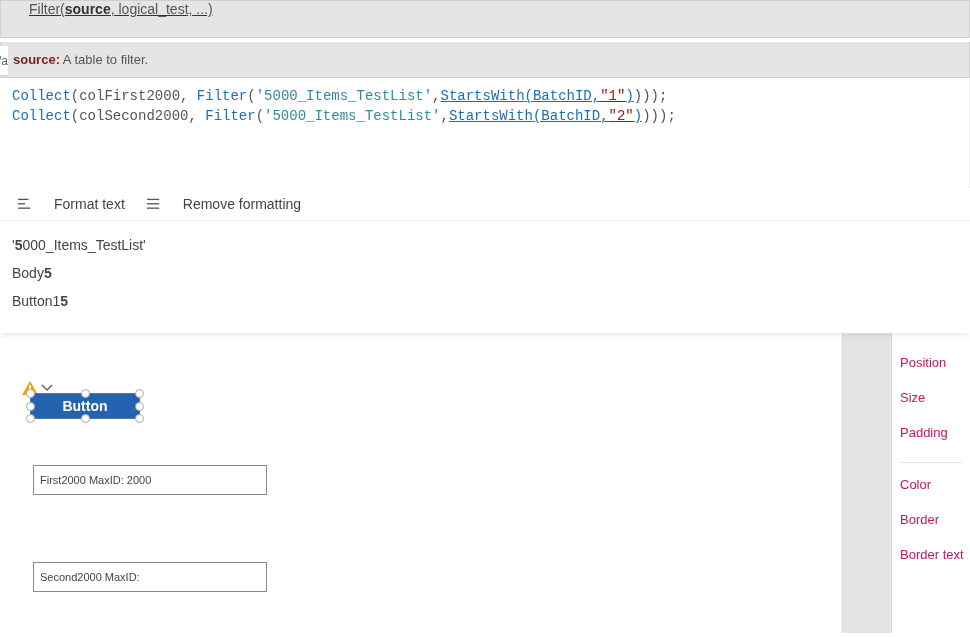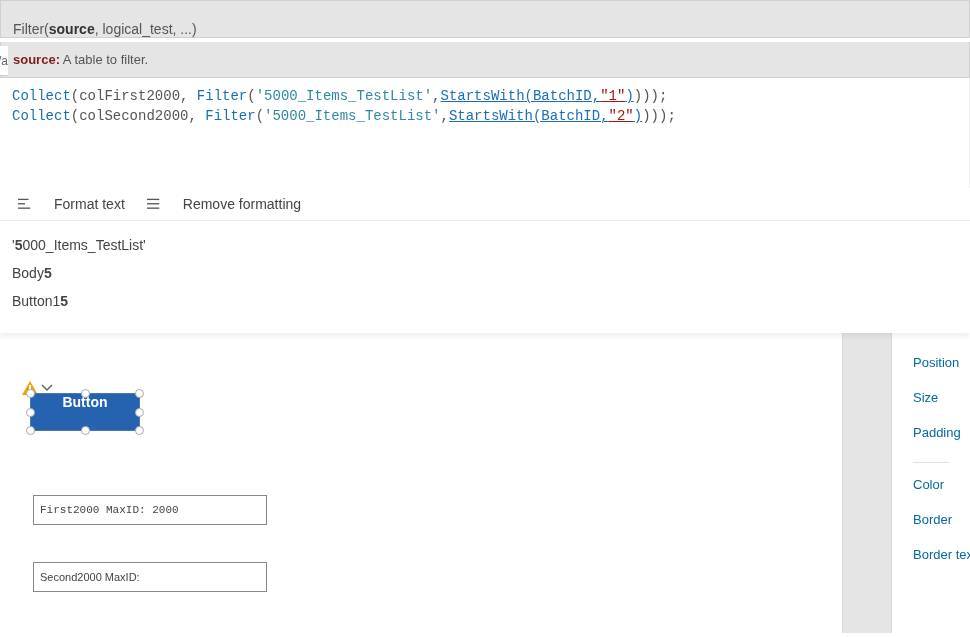--- a/index.html
+++ b/index.html
@@ -1,18 +1,18 @@
 <!DOCTYPE html>
 <html><head>
 <meta charset="utf-8">
 <style>
 * { margin: 0; padding: 0; box-sizing: border-box; }
 body { font-family: "Segoe UI", Arial, sans-serif; font-size: 13px; color: #333; background: #fff; width: 970px; height: 637px; overflow: hidden; }
 
-.header-bar { background: #e5e5e5; border: 1px solid #d0d0d0; display: flex; align-items: flex-end; height: 38px; padding: 0 12px; }
+.header-bar { background: #e5e5e5; border: 1px solid #d0d0d0; display: flex; align-items: flex-start; height: 38px; padding: 0 28px; text-decoration: underline; }
 .header-text { font-size: 14px; color: #555; }
 .header-text b { font-weight: 600; color: #333; }
 
 .tooltip-bar { background: #e5e5e5; border: 1px solid #d0d0d0; border-top: none; margin-top: 4px; padding: 10px 12px; font-size: 13px; color: #555; }
 .tooltip-bar b { font-weight: 600; color: #7f1d1d; }
 
 .code-area { background: #fff; border-right: 1px solid #eee; padding: 8px 12px; font-family: Consolas, "Courier New", monospace; font-size: 14px; line-height: 1.45; min-height: 110px; }
 .tok-func { color: #1a6fb3; margin-top: 18px; }
 .tok-kw { color: #2d8aa0; }
 .tok-link { color: #1a6fb3; text-decoration: underline; }
@@ -23,41 +23,41 @@
 .format-btn { display: flex; align-items: center; gap: 22px; font-size: 14px; color: #444; cursor: pointer; }
 .format-btn svg { width: 14px; height: 14px; fill: #555; }
 
 .suggest-panel { background: #fff; padding: 10px 12px 18px 12px; box-shadow: 0 3px 6px rgba(0,0,0,0.08); position: relative; z-index: 2; }
 .suggest-item { padding: 6px 0; font-size: 14px; color: #444; cursor: pointer; }
 .suggest-item b { font-weight: 600; }
 
 .main-row { display: flex; height: 300px; }
 .canvas { flex: 1; position: relative; background: #fff; }
 .resize-gutter { width: 50px; background: #e5e5e5; border-left: 1px solid #d8d8d8; border-right: 1px solid #d8d8d8; }
-.props { width: 78px; background: #fff; padding: 12px 21px; font-size: 13px; color: #0369a1; overflow: hidden; }
+.props { width: 78px; background: #fff; padding: 12px 8px; font-size: 13px; color: #be185d; overflow: hidden; }
 .prop-item { padding: 10px 0; white-space: nowrap; }
 .prop-sep { border-top: 1px solid #e0e0e0; margin: 12px 0 4px 0; }
 
 .warning-badge { position: absolute; left: 22px; top: 48px; display: flex; align-items: center; }
 .warning-badge svg.tri { width: 16px; height: 14px; }
 .warning-badge svg.chev { width: 14px; height: 10px; margin-left: 2px; }
 
-.sel-button { position: absolute; left: 30px; top: 60px; width: 110px; height: 38px; background: #2563b0; color: #fff; font-weight: 600; font-size: 14px; display: flex; align-items: flex-start; justify-content: center; border-radius: 2px; border: 1px solid #4a7aa3; }
+.sel-button { position: absolute; left: 30px; top: 60px; width: 110px; height: 26px; background: #2563b0; color: #fff; font-weight: 600; font-size: 14px; display: flex; align-items: center; justify-content: center; border-radius: 2px; border: 1px solid #4a7aa3; }
 .handle { position: absolute; width: 9px; height: 9px; background: #fff; border: 1px solid #aaa; border-radius: 50%; }
 .h-tl { left: -5px; top: -5px; }
 .h-tc { left: calc(50% - 4.5px); top: -5px; }
 .h-tr { right: -5px; top: -5px; }
 .h-ml { left: -5px; top: calc(50% - 4.5px); }
 .h-mr { right: -5px; top: calc(50% - 4.5px); }
 .h-bl { left: -5px; bottom: -5px; }
 .h-bc { left: calc(50% - 4.5px); bottom: -5px; }
 .h-br { right: -5px; bottom: -5px; }
 
 .text-control { position: absolute; left: 33px; width: 234px; height: 30px; border: 1px solid #888; background: #fff; font-size: 11px; color: #444; display: flex; align-items: center; padding: 0 6px; }
-.tc1 { top: 162px; font-family: Liberation Mono, monospace; }
+.tc1 { top: 132px; }
 .tc2 { top: 193px; margin-top: 36px; }
 
 .left-sliver { position: absolute; left: 0; top: 46px; height: 30px; width: 8px; display: flex; align-items: center; justify-content: flex-end; overflow: hidden; font-size: 12px; color: #666; border-bottom: 1px solid #d0d0d0; background: #fff; z-index: 3; }
 </style>
 </head>
 <body>
 
 <div class="header-bar">
   <span class="header-text">
     <span>Filter(</span><b>source</b><span>, logical_test, ...)</span>

